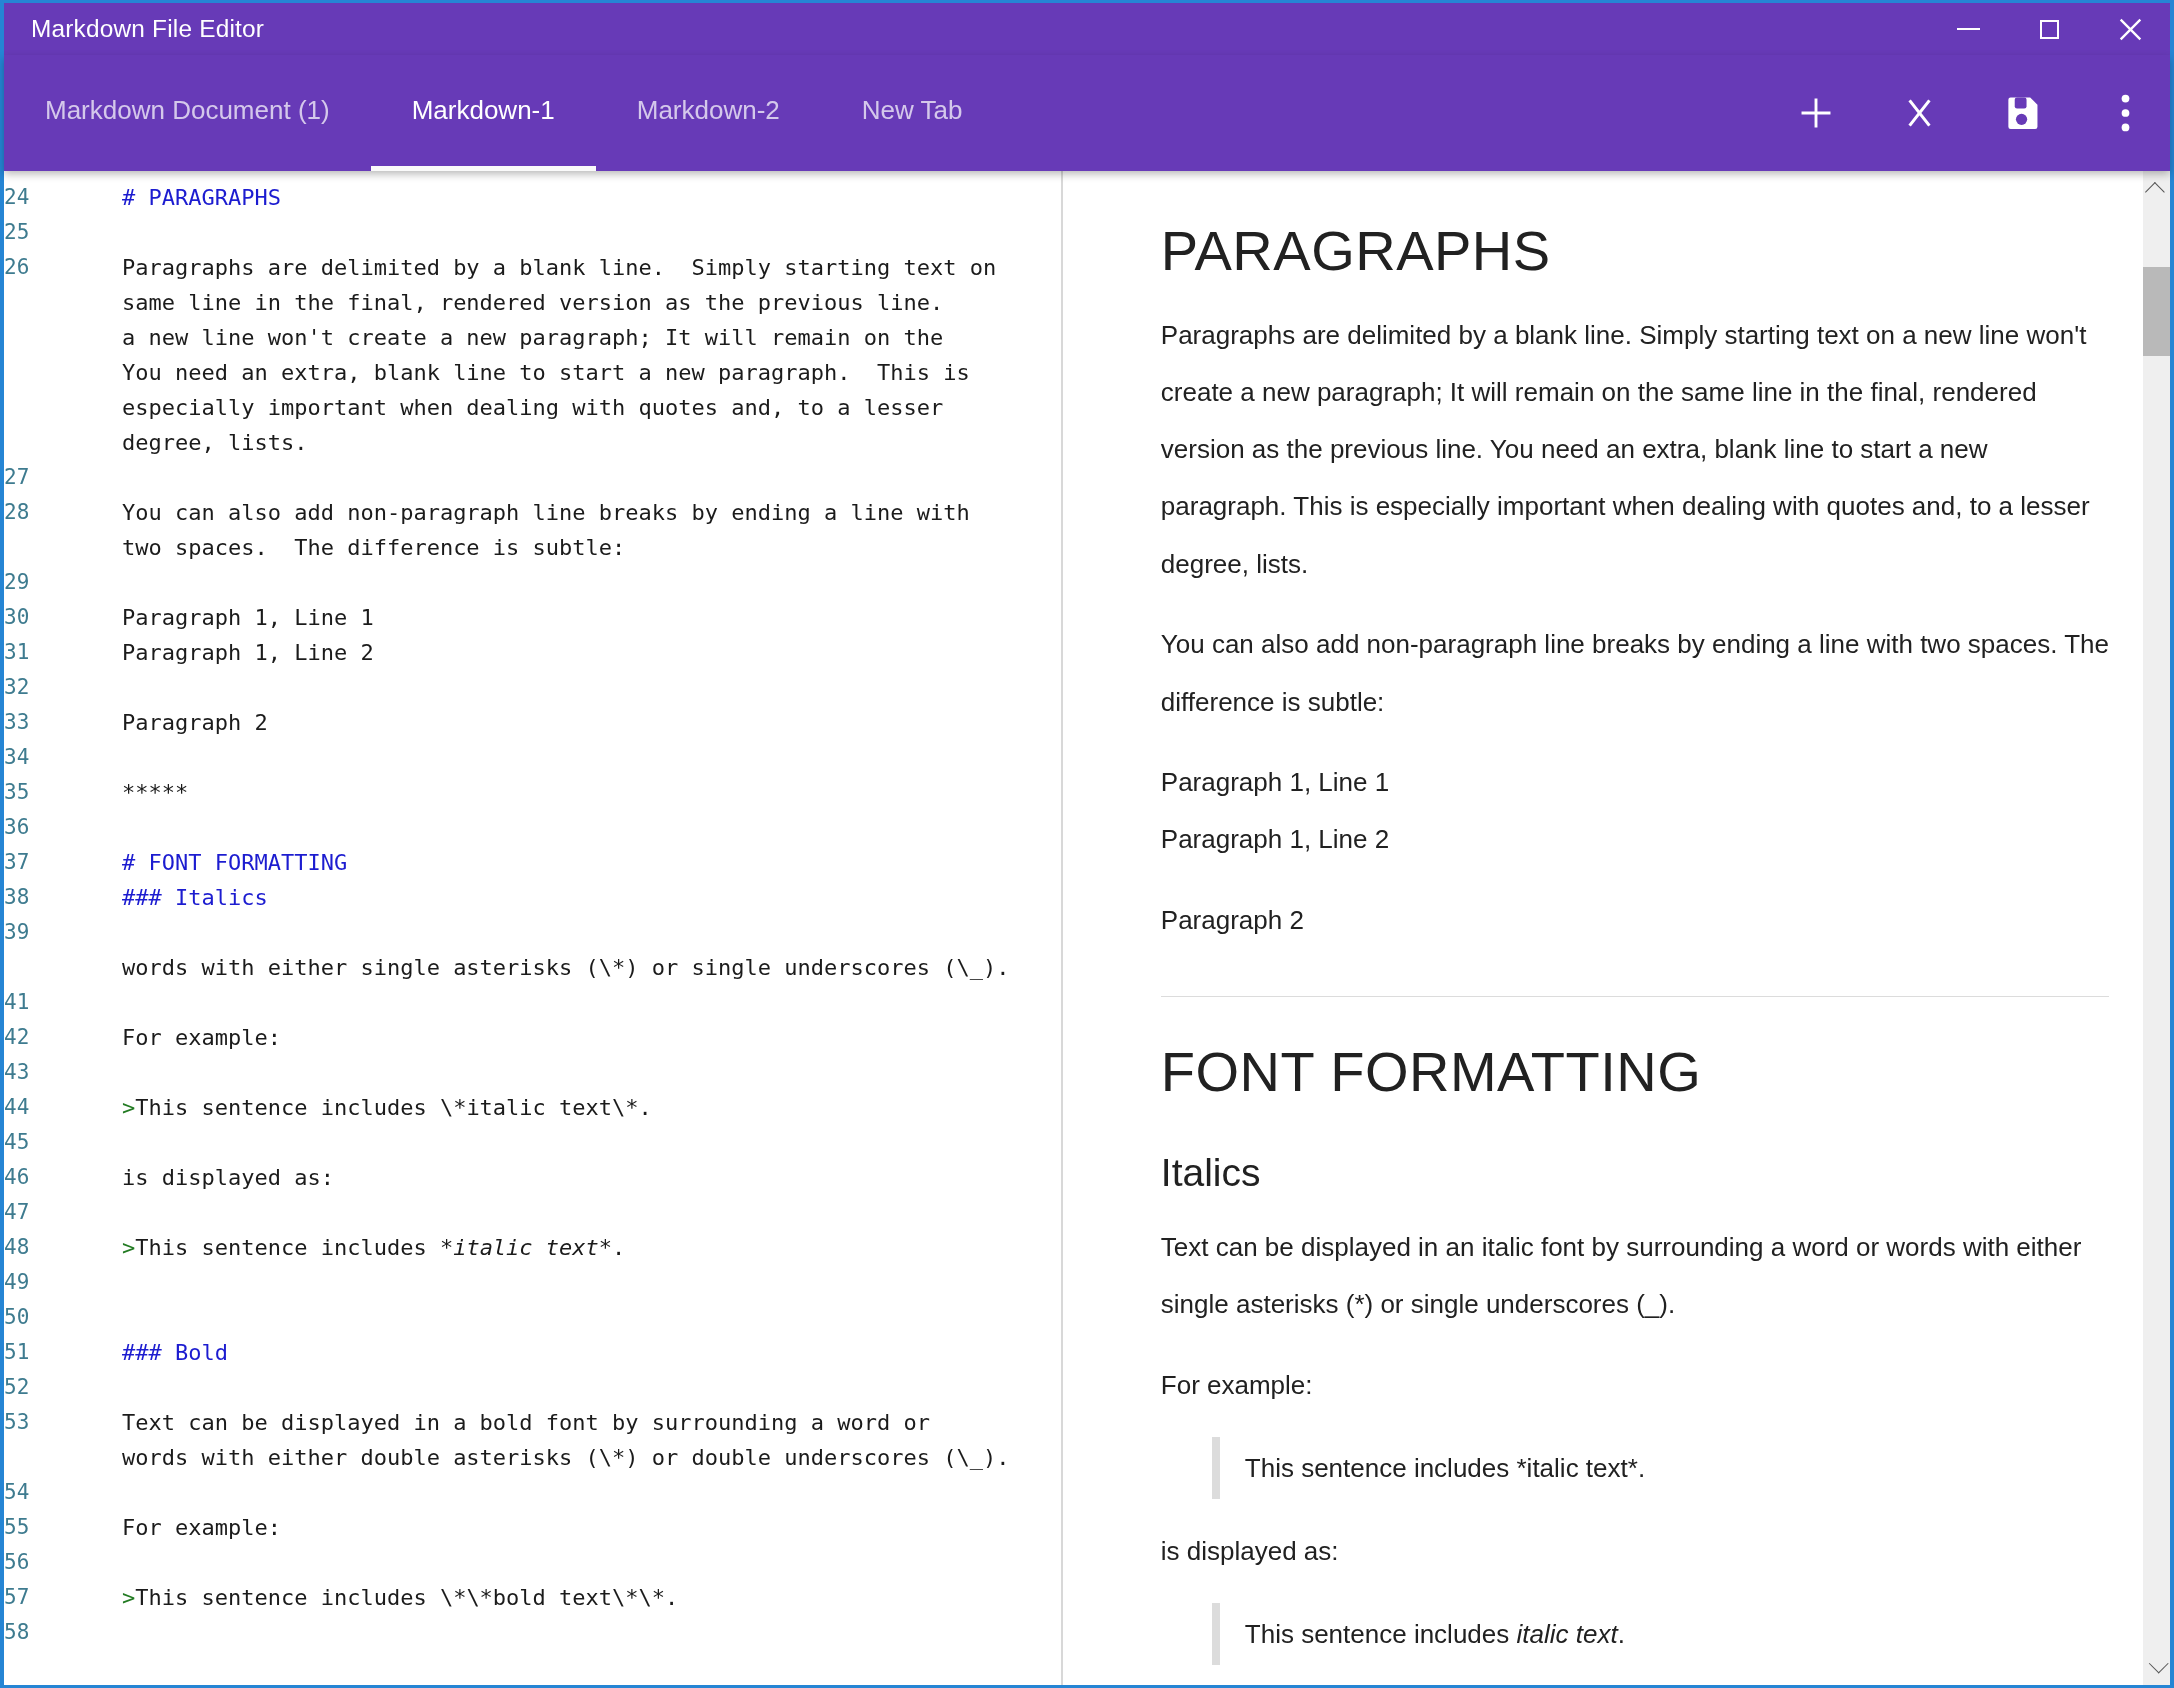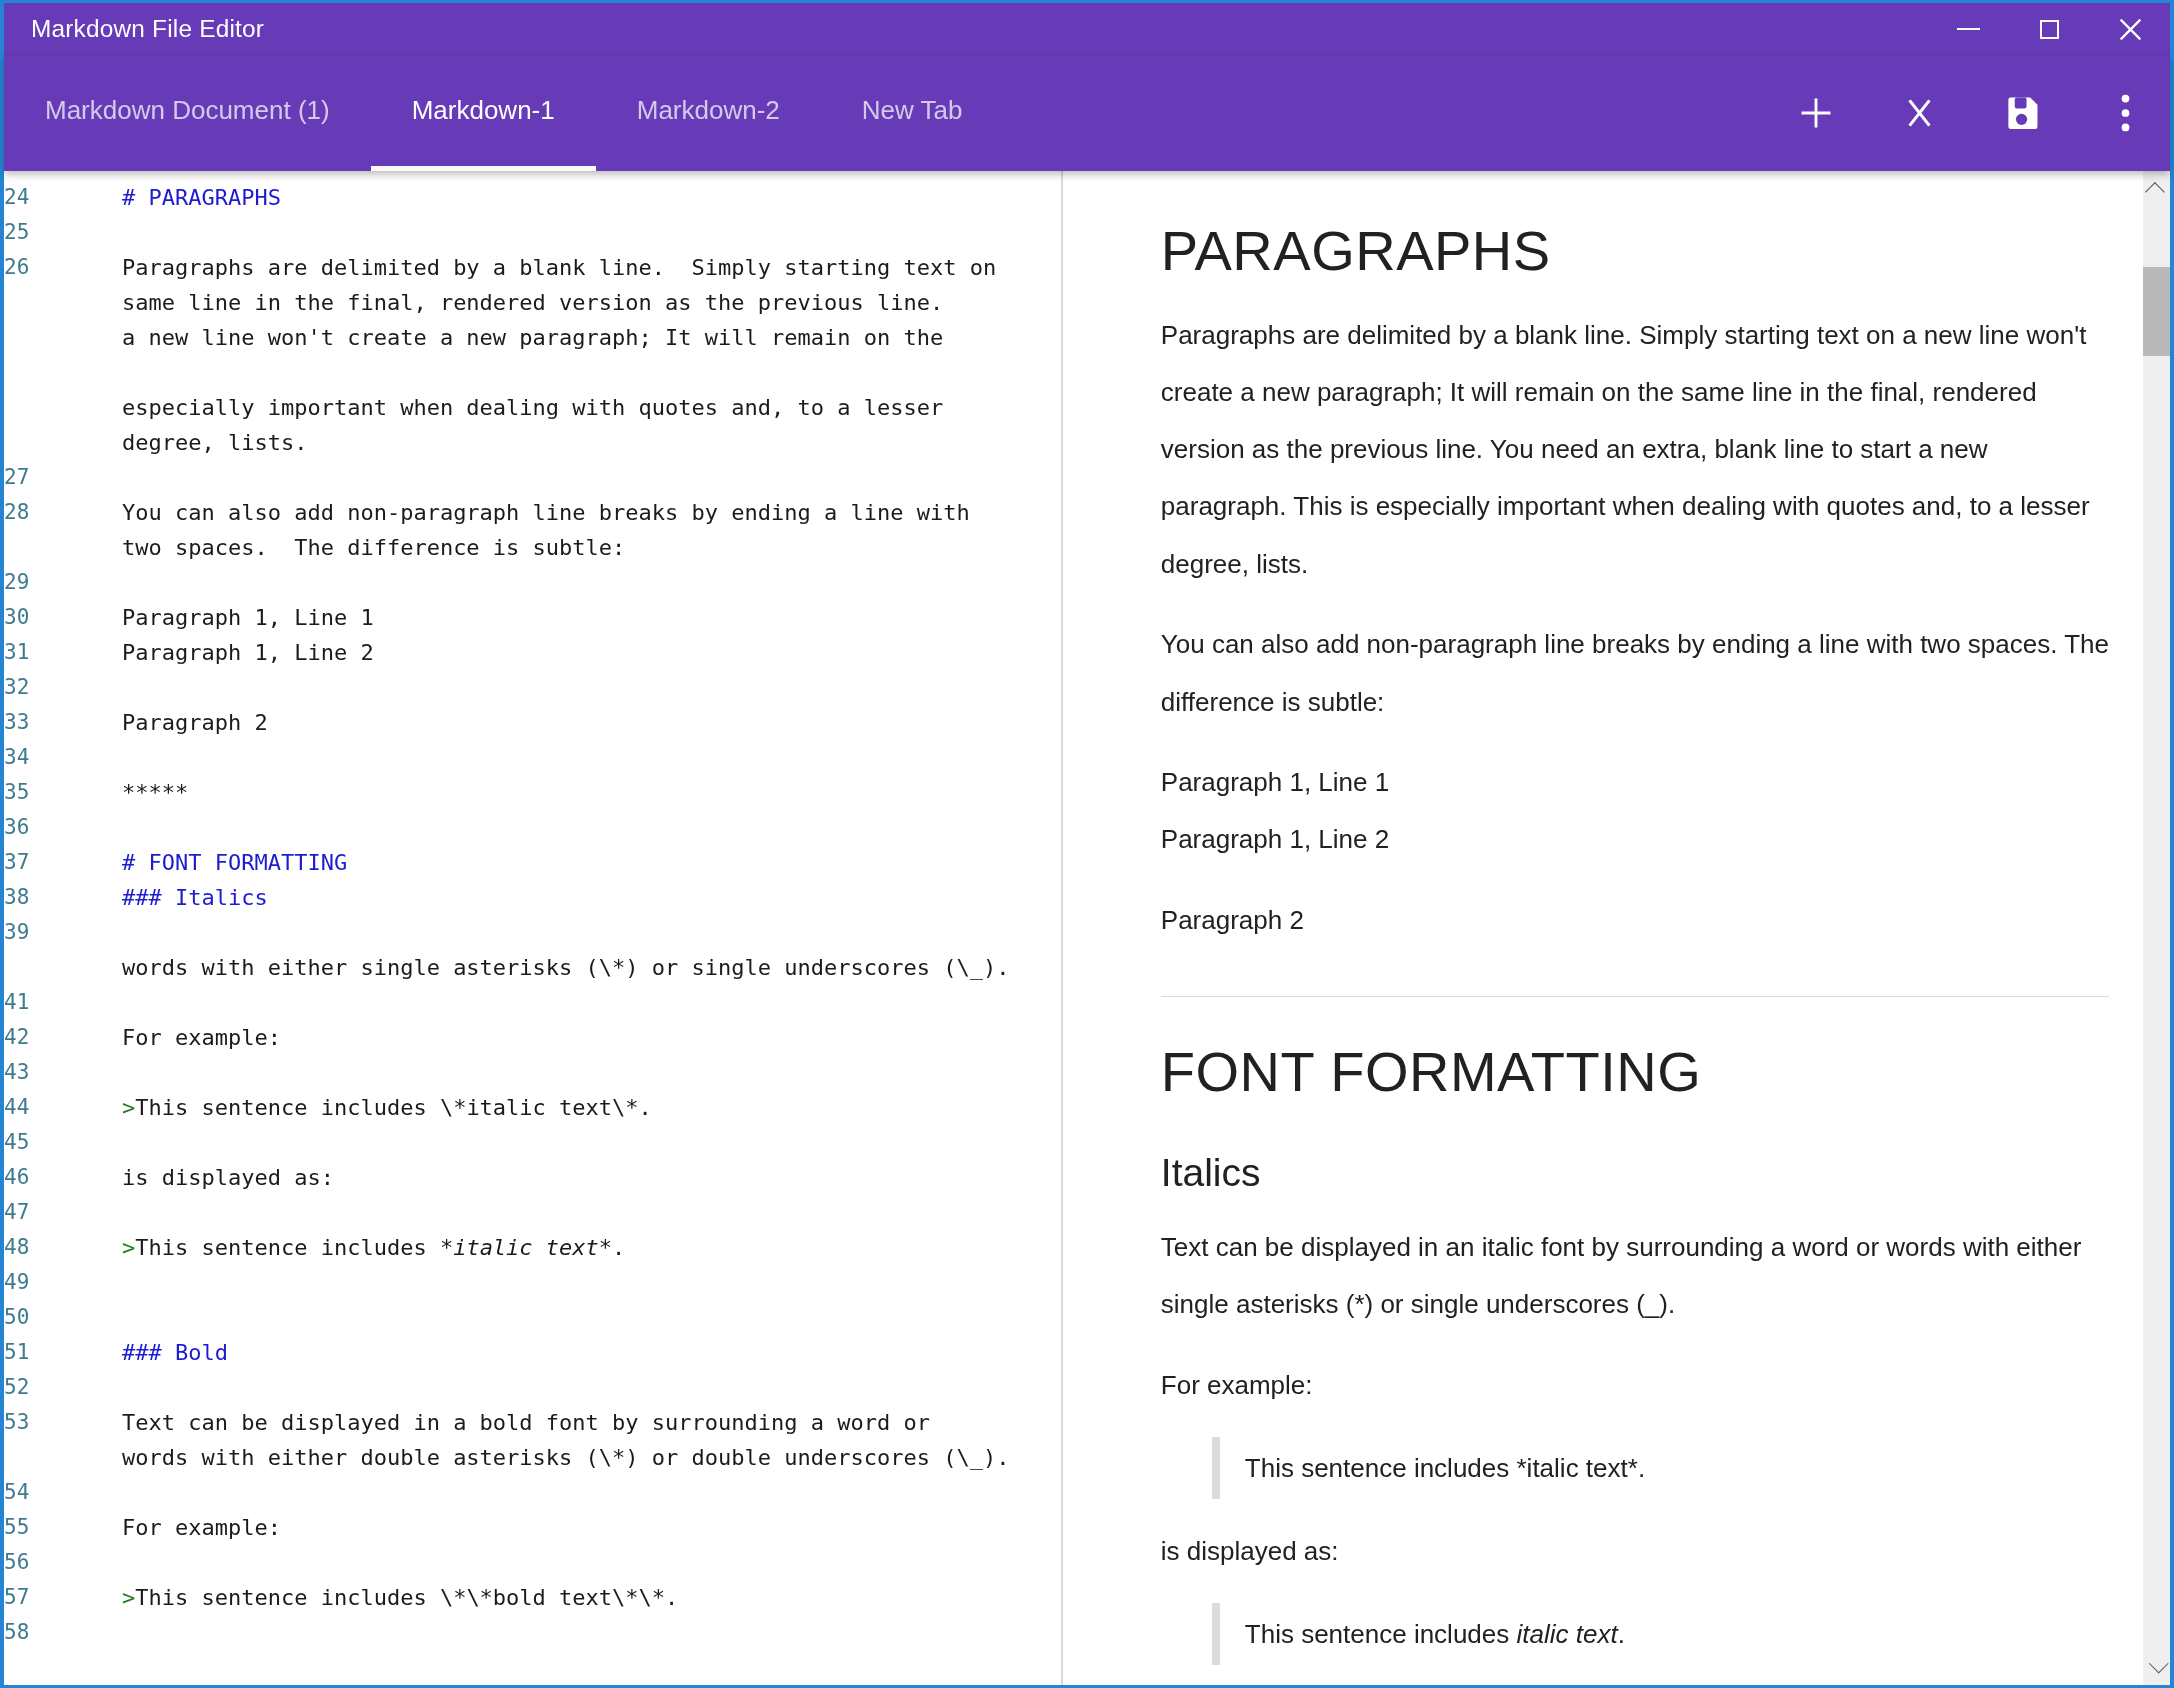--- a/index.html
+++ b/index.html
@@ -130,21 +130,21 @@
   <div class="main">
 
     <div class="editor">
       <div class="code-lines">
           <div class="crow"><span class="lnum">23</span><span class="ltext"></span></div>
           <div class="crow"><span class="lnum">24</span><span class="ltext"><span class="seg-heading"># PARAGRAPHS</span></span></div>
           <div class="crow"><span class="lnum">25</span><span class="ltext"></span></div>
           <div class="crow"><span class="lnum">26</span><span class="ltext"><span>Paragraphs are delimited by a blank line.  Simply starting text on</span></span></div>
           <div class="crow"><span class="lnum"></span><span class="ltext"><span>same line in the final, rendered version as the previous line.</span></span></div>
           <div class="crow"><span class="lnum"></span><span class="ltext"><span>a new line won't create a new paragraph; It will remain on the</span></span></div>
-          <div class="crow"><span class="lnum"></span></div>
+          <div class="crow"><span class="lnum"></span><span class="ltext"><span>You need an extra, blank line to start a new paragraph.  This is</span></span></div>
           <div class="crow"><span class="lnum"></span><span class="ltext"><span>especially important when dealing with quotes and, to a lesser</span></span></div>
           <div class="crow"><span class="lnum"></span><span class="ltext"><span>degree, lists.</span></span></div>
           <div class="crow"><span class="lnum">27</span><span class="ltext"></span></div>
           <div class="crow"><span class="lnum">28</span><span class="ltext"><span>You can also add non-paragraph line breaks by ending a line with</span></span></div>
           <div class="crow"><span class="lnum"></span><span class="ltext"><span>two spaces.  The difference is subtle:</span></span></div>
           <div class="crow"><span class="lnum">29</span><span class="ltext"></span></div>
           <div class="crow"><span class="lnum">30</span><span class="ltext"><span>Paragraph 1, Line 1</span></span></div>
           <div class="crow"><span class="lnum">31</span><span class="ltext"><span>Paragraph 1, Line 2</span></span></div>
           <div class="crow"><span class="lnum">32</span><span class="ltext"></span></div>
           <div class="crow"><span class="lnum">33</span><span class="ltext"><span>Paragraph 2</span></span></div>

